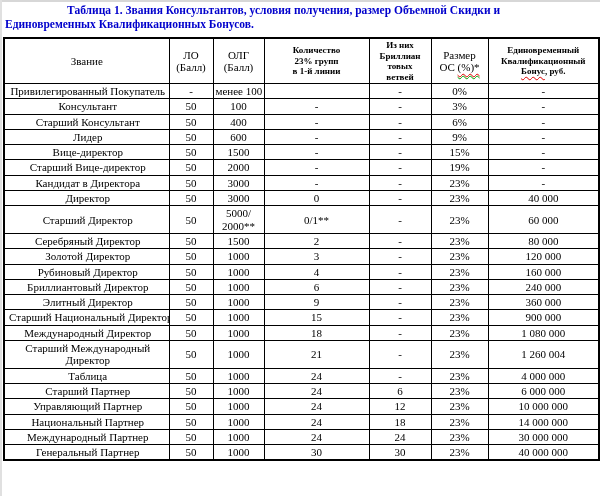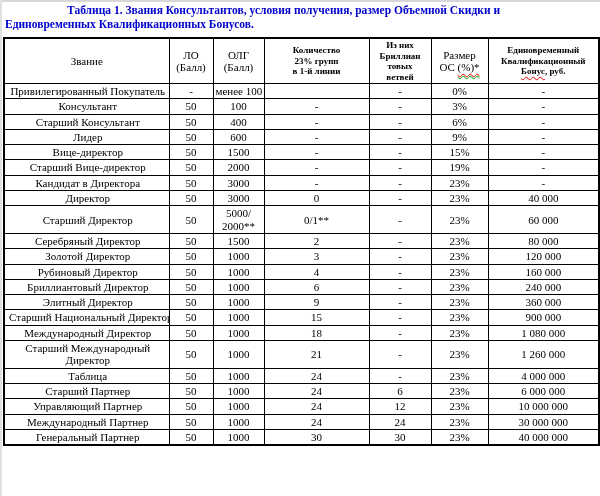--- a/index.html
+++ b/index.html
@@ -229,21 +229,21 @@
         <td>1 080 000</td>
       </tr>
       <tr>
         <td class="rank">Старший Международный
 Директор</td>
         <td>50</td>
         <td>1000</td>
         <td>21</td>
         <td>-</td>
         <td>23%</td>
-        <td>1 260 000</td>
+        <td>1 260 004</td>
       </tr>
       <tr>
         <td class="rank">Таблица</td>
         <td>50</td>
         <td>1000</td>
         <td>24</td>
         <td>-</td>
         <td>23%</td>
         <td>4 000 000</td>
       </tr>
@@ -257,20 +257,29 @@
         <td>6 000 000</td>
       </tr>
       <tr>
         <td class="rank">Управляющий Партнер</td>
         <td>50</td>
         <td>1000</td>
         <td>24</td>
         <td>12</td>
         <td>23%</td>
         <td>10 000 000</td>
+      </tr>
+      <tr>
+        <td class="rank">Национальный Партнер</td>
+        <td>50</td>
+        <td>1000</td>
+        <td>24</td>
+        <td>18</td>
+        <td>23%</td>
+        <td>14 000 000</td>
       </tr>
       <tr>
         <td class="rank">Международный Партнер</td>
         <td>50</td>
         <td>1000</td>
         <td>24</td>
         <td>24</td>
         <td>23%</td>
         <td>30 000 000</td>
       </tr>

